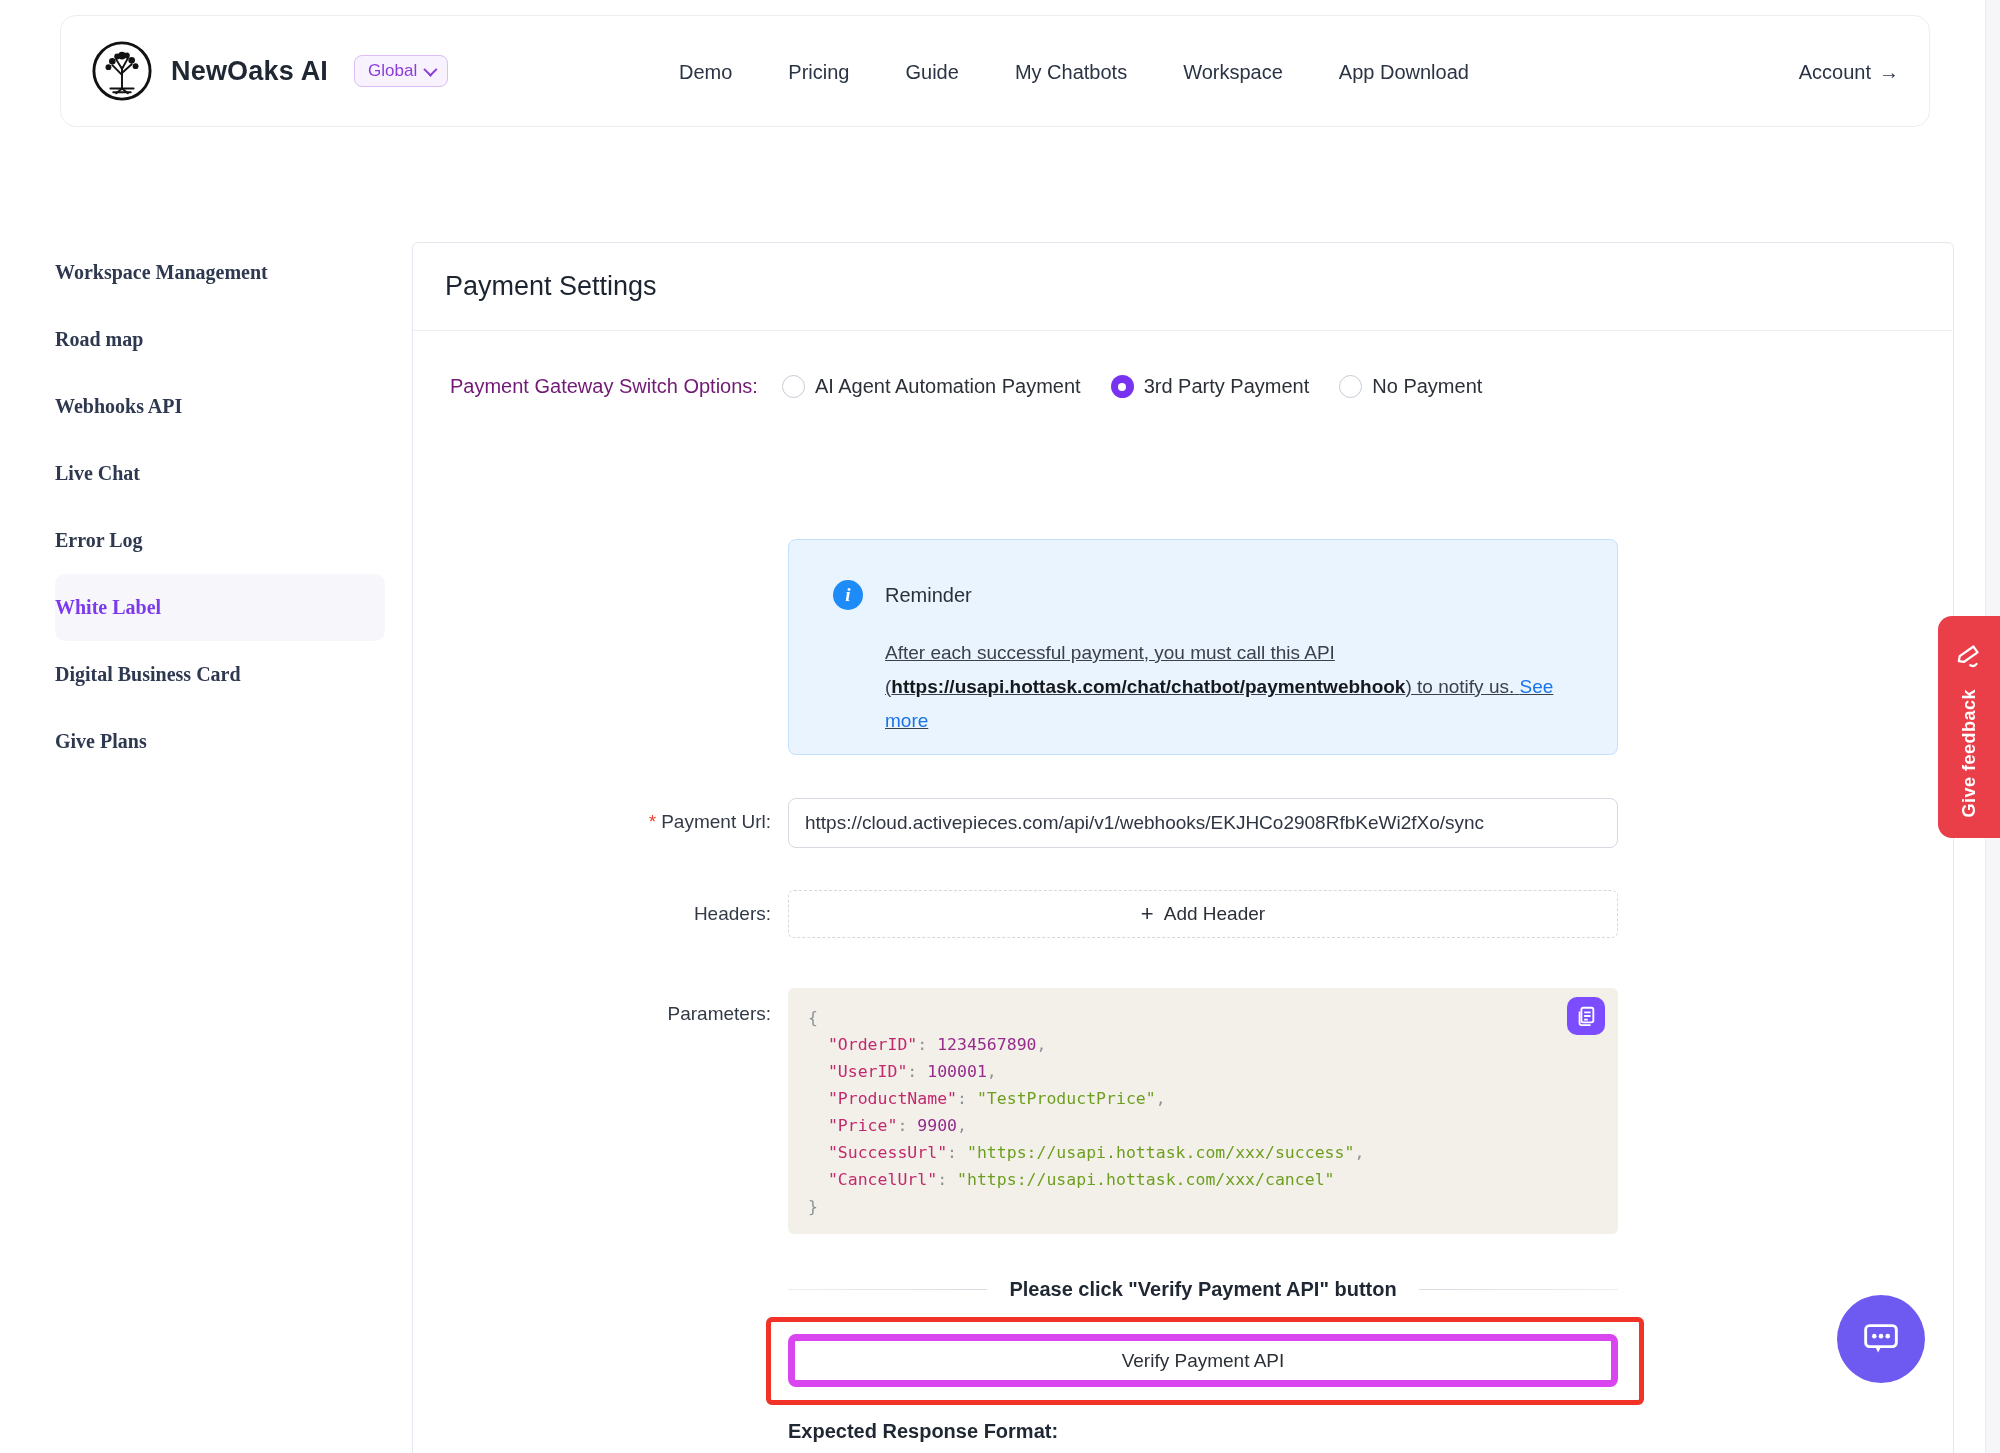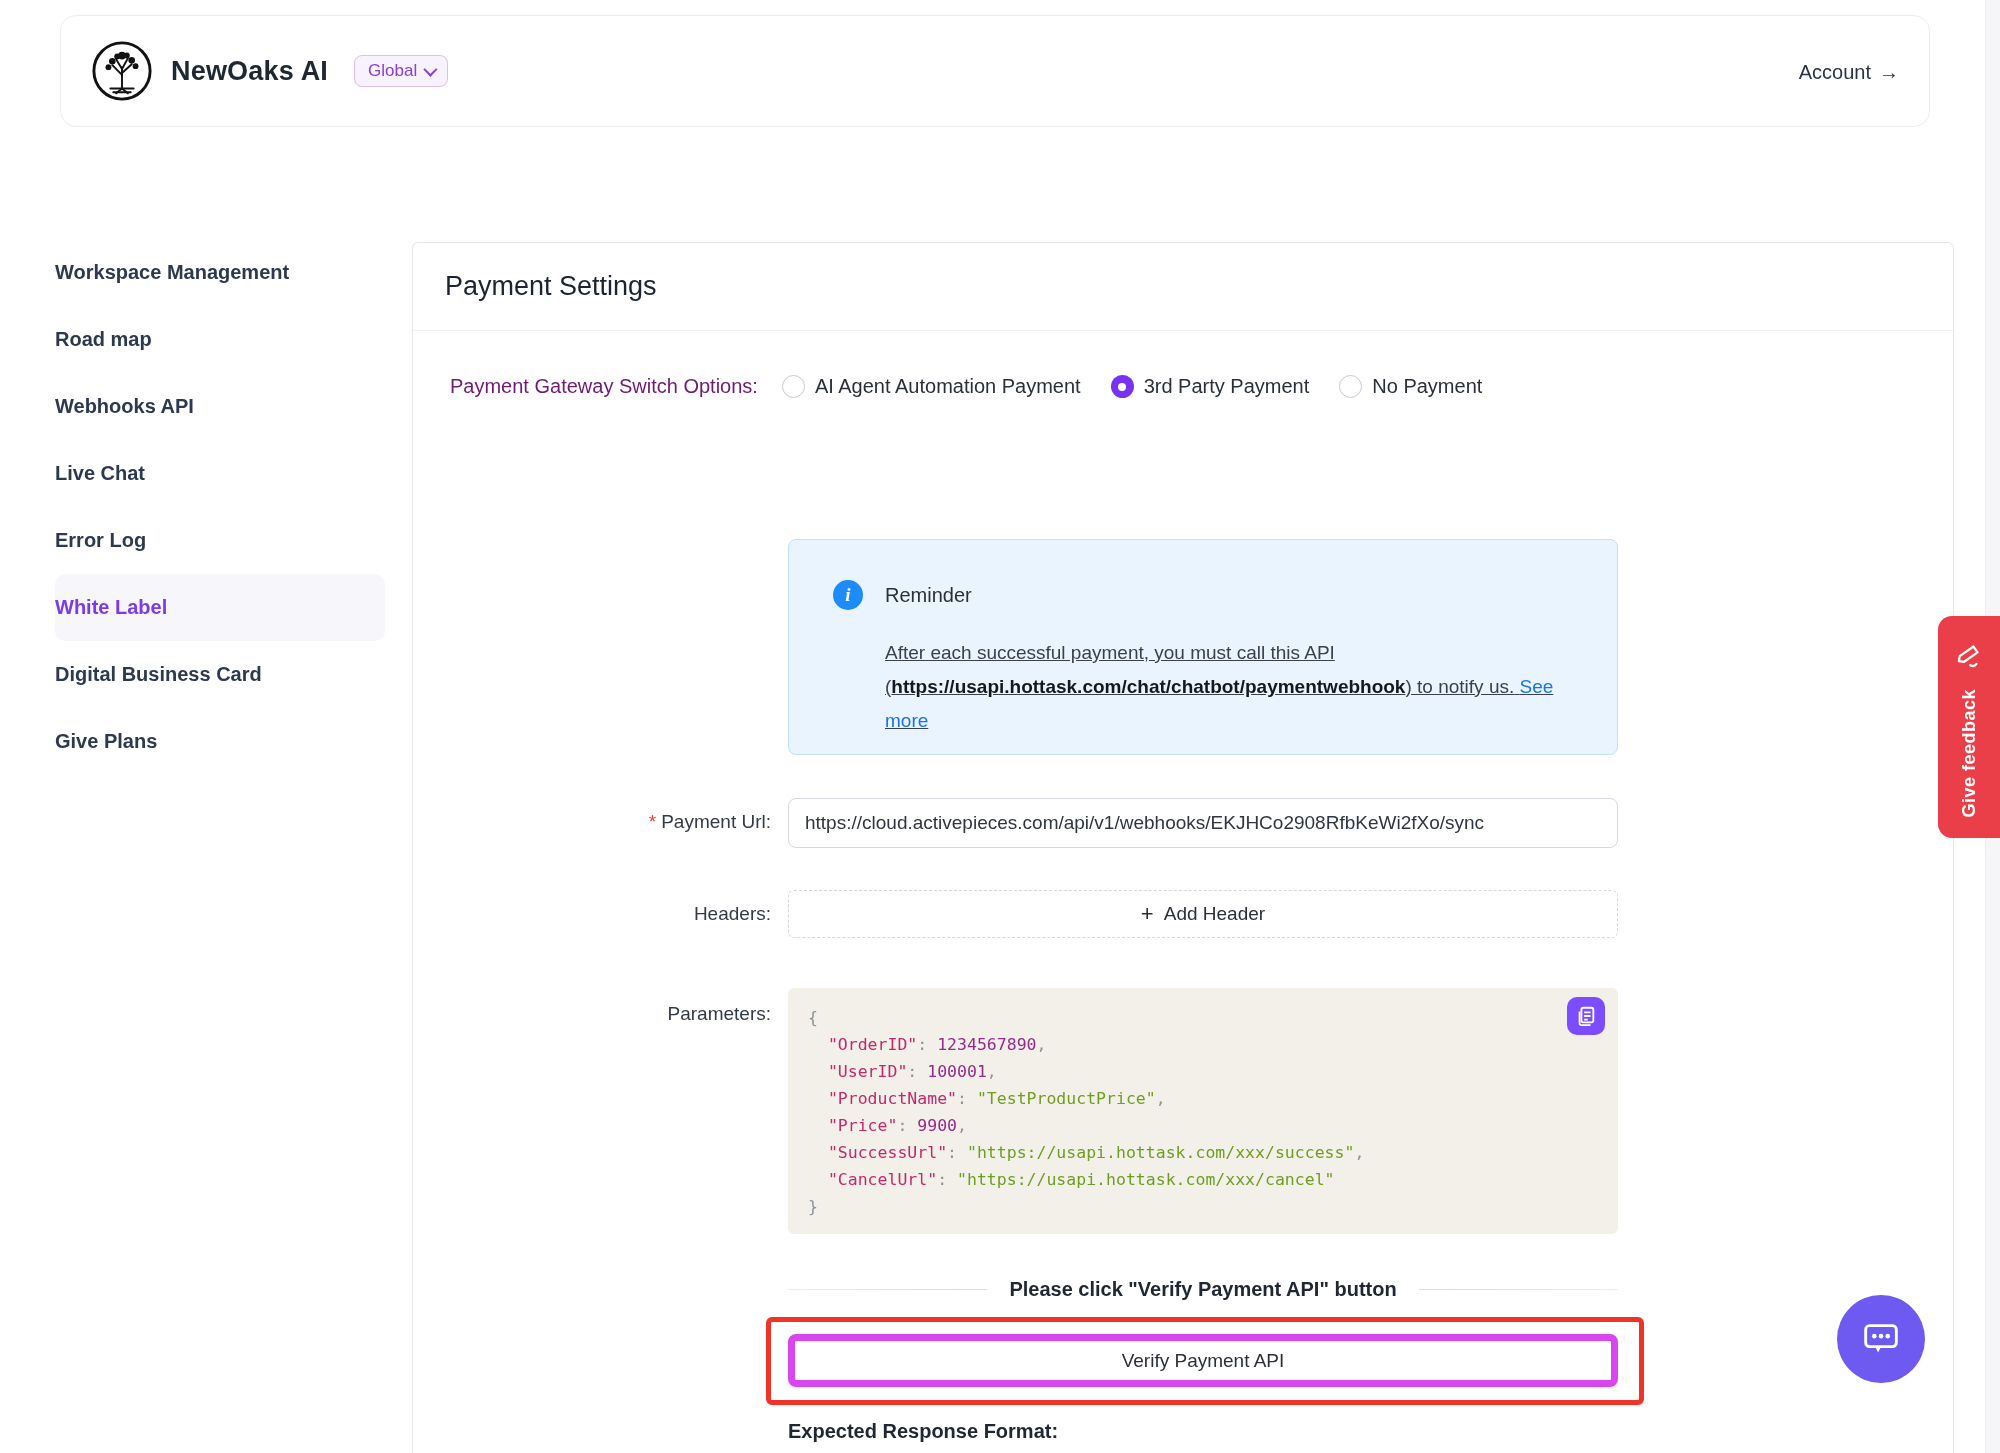--- a/index.html
+++ b/index.html
@@ -30,21 +30,21 @@
   .account { position:absolute; right:30px; top:0; height:112px; display:flex; align-items:center;
     font-size:20px; color:#2b3445; cursor:pointer; gap:8px; }
 
   
   .sidebar { position:absolute; left:55px; top:239px; width:330px; }
   .side-item {
     height:67px; display:flex; align-items:center; padding-left:0;
     font-size:20px; font-weight:700; color:#2e3950; cursor:pointer; border-radius:10px;
   }
   .side-item.active { background:#f7f7fb; color:#7c3aed; padding-left:0; }
-  .side-item span { padding-left:0; }
+  .side-item span { padding-left:0;font-family:Liberation Serif, serif; }
 
   
   .main-card {
     position:absolute; left:412px; top:242px; width:1542px; height:1240px;
     background:#fff; border:1px solid #e4e7ed; border-radius:6px;
   }
   .card-header { height:88px; display:flex; align-items:center; padding-left:32px;
     border-bottom:1px solid #eef0f4; }
   .card-title { font-size:27px; font-weight:400; color:#1b2430; }
   .card-body { position:relative; width:100%; height:calc(100% - 88px); }
@@ -174,20 +174,28 @@
           <path d="M32 50 L38 55"></path>
       </g>
     </svg>
     <span class="brand-name">NewOaks AI</span>
   </div>
   <div class="region-badge">
     <span>Global</span>
     <span class="chev"></span>
   </div>
 
+  <div class="nav">
+    <span class="nav-item">Demo</span>
+    <span class="nav-item">Pricing</span>
+    <span class="nav-item">Guide</span>
+    <span class="nav-item">My Chatbots</span>
+    <span class="nav-item">Workspace</span>
+    <span class="nav-item">App Download</span>
+  </div>
 
   <div class="account">
     <span>Account</span>
     <span>→</span>
   </div>
 </div>
 
 <div class="sidebar">
   <div class="side-item">
       <span>Workspace Management</span>

